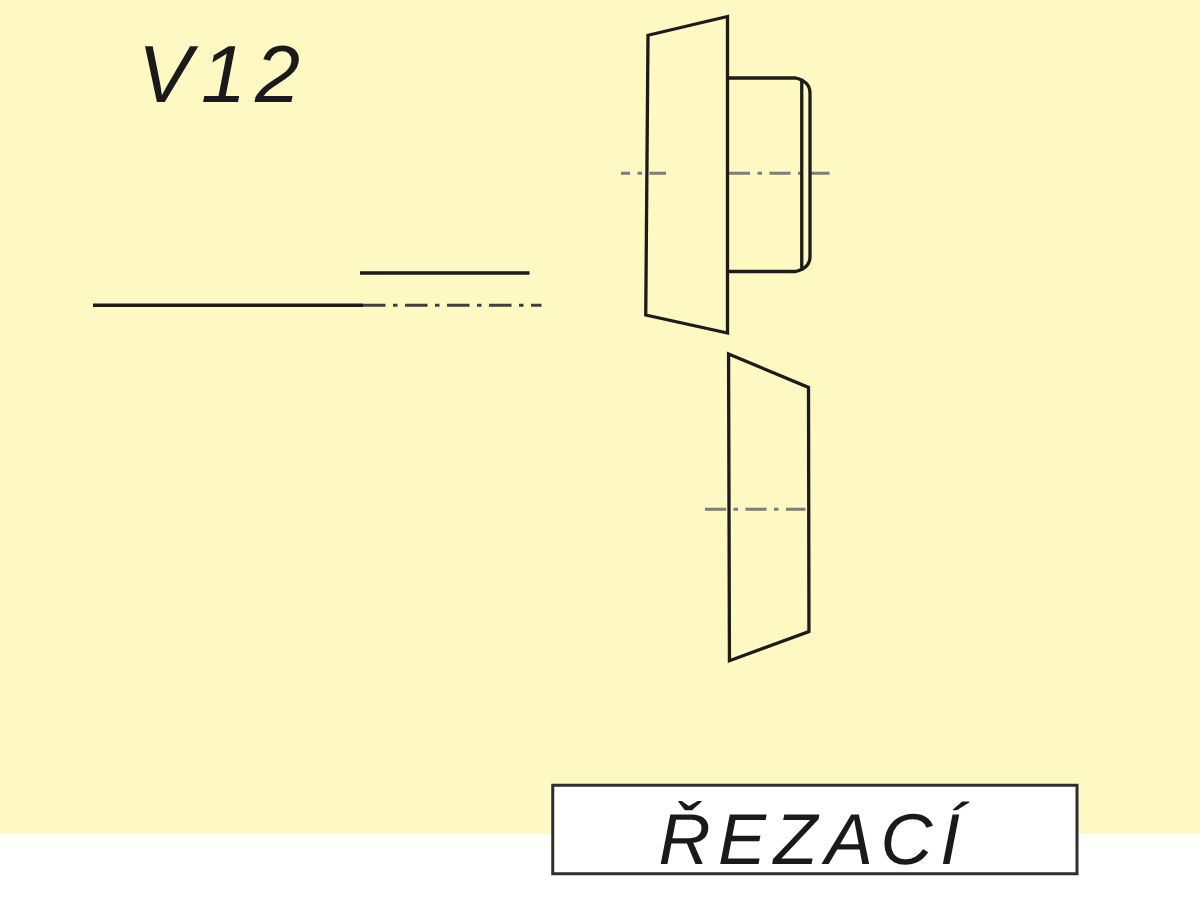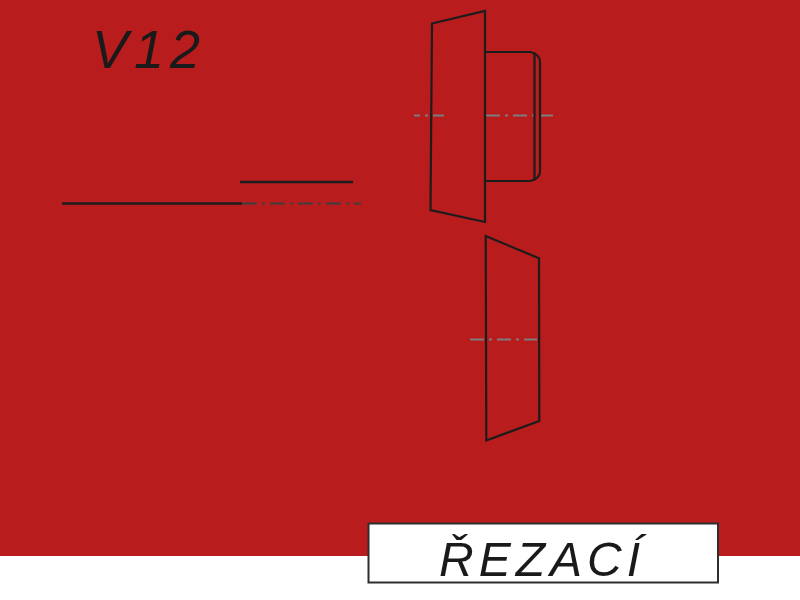--- a/index.html
+++ b/index.html
@@ -8,21 +8,21 @@
     background: #ffffff;
     width: 800px;
     height: 600px;
     overflow: hidden;
     font-family: "Liberation Sans", "DejaVu Sans", sans-serif;
   }
   .canvas {
     position: relative;
     width: 800px;
     height: 556px;
-    background: #b91c1c;
+    background: #fef9c3;
   }
   svg text {
     font-family: "Liberation Sans", "DejaVu Sans", sans-serif;
     font-style: italic;
   }
   .version-label {
     font-size: 54px;
     letter-spacing: 6px;
   }
   .title-label {

